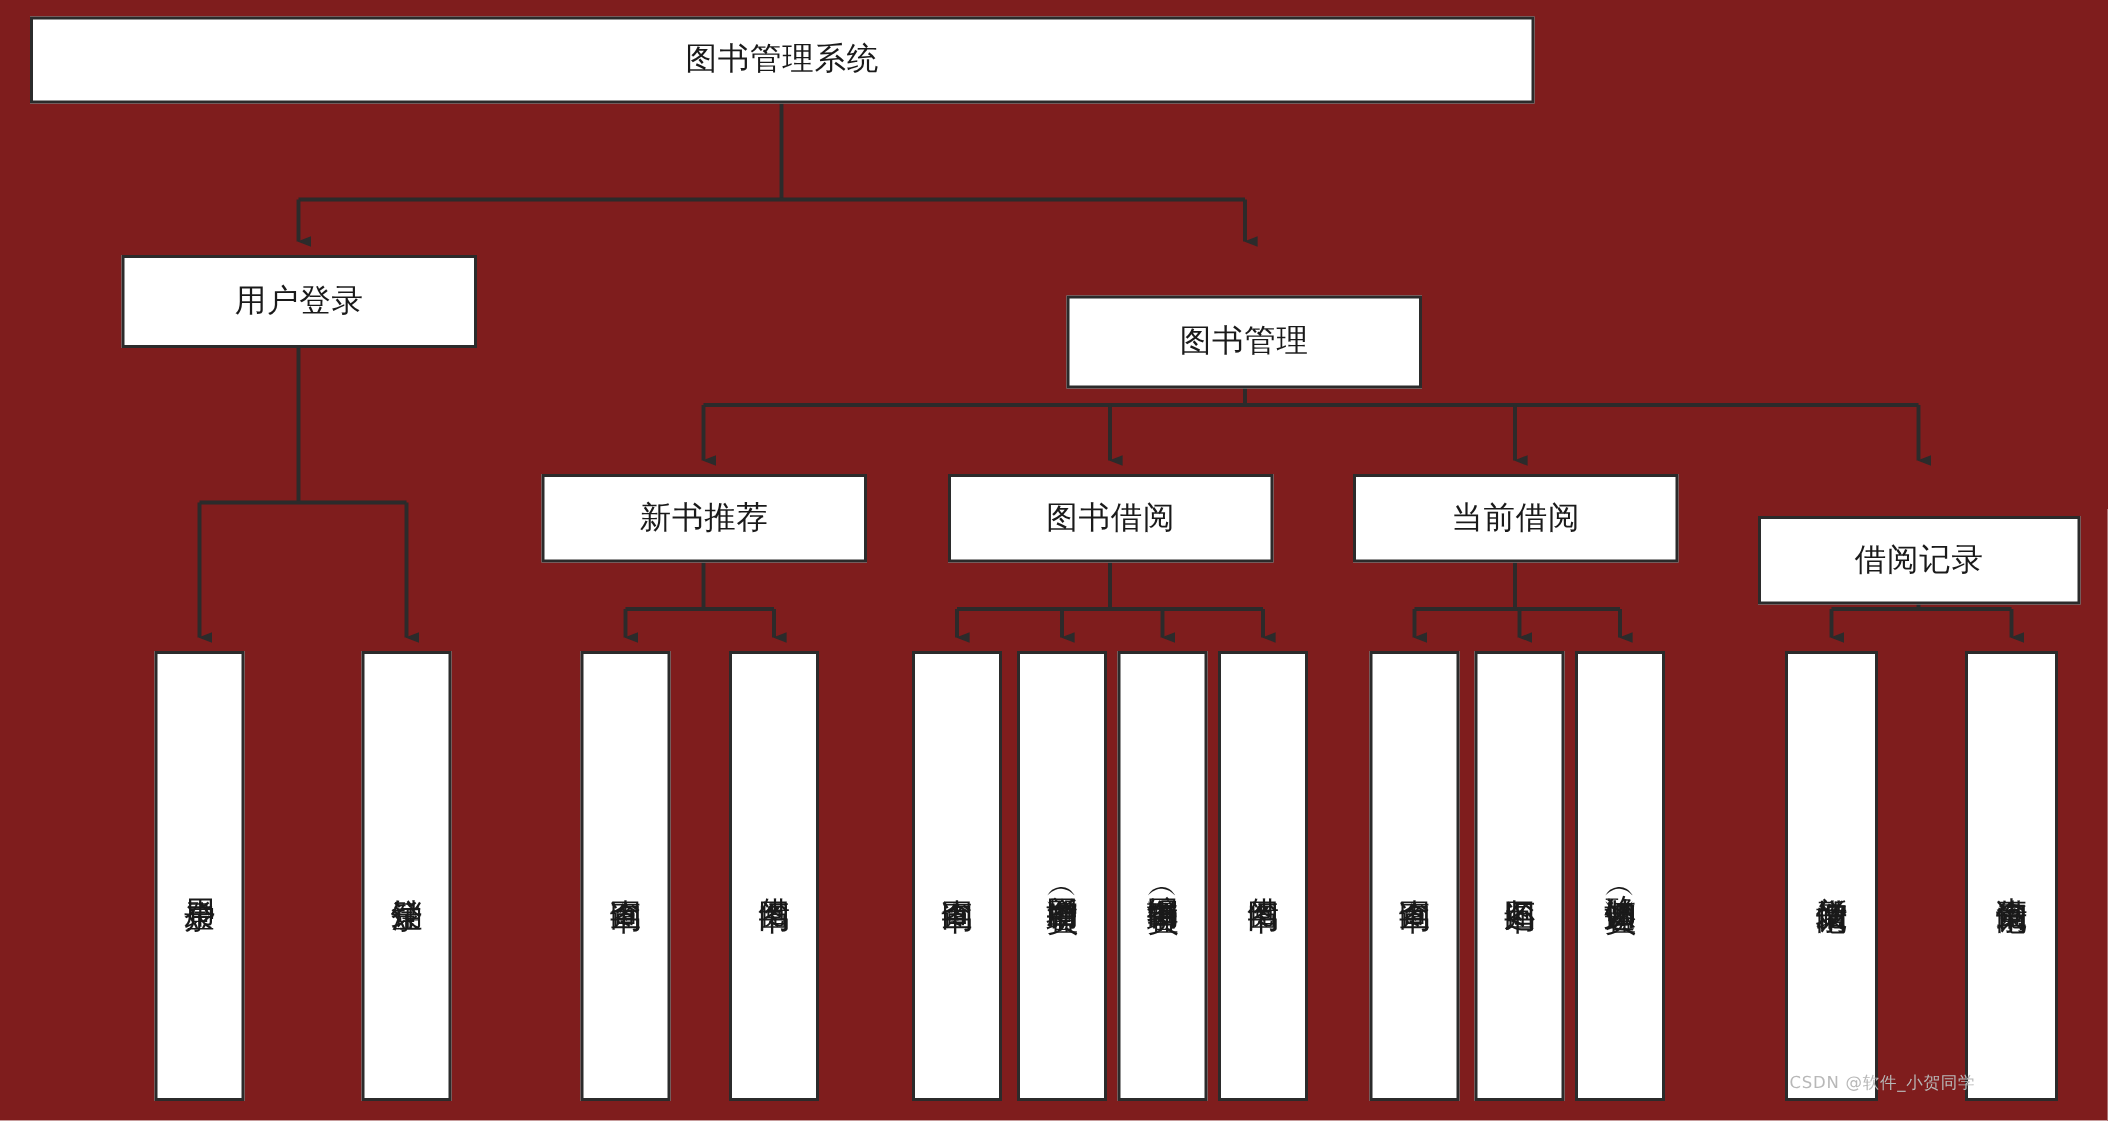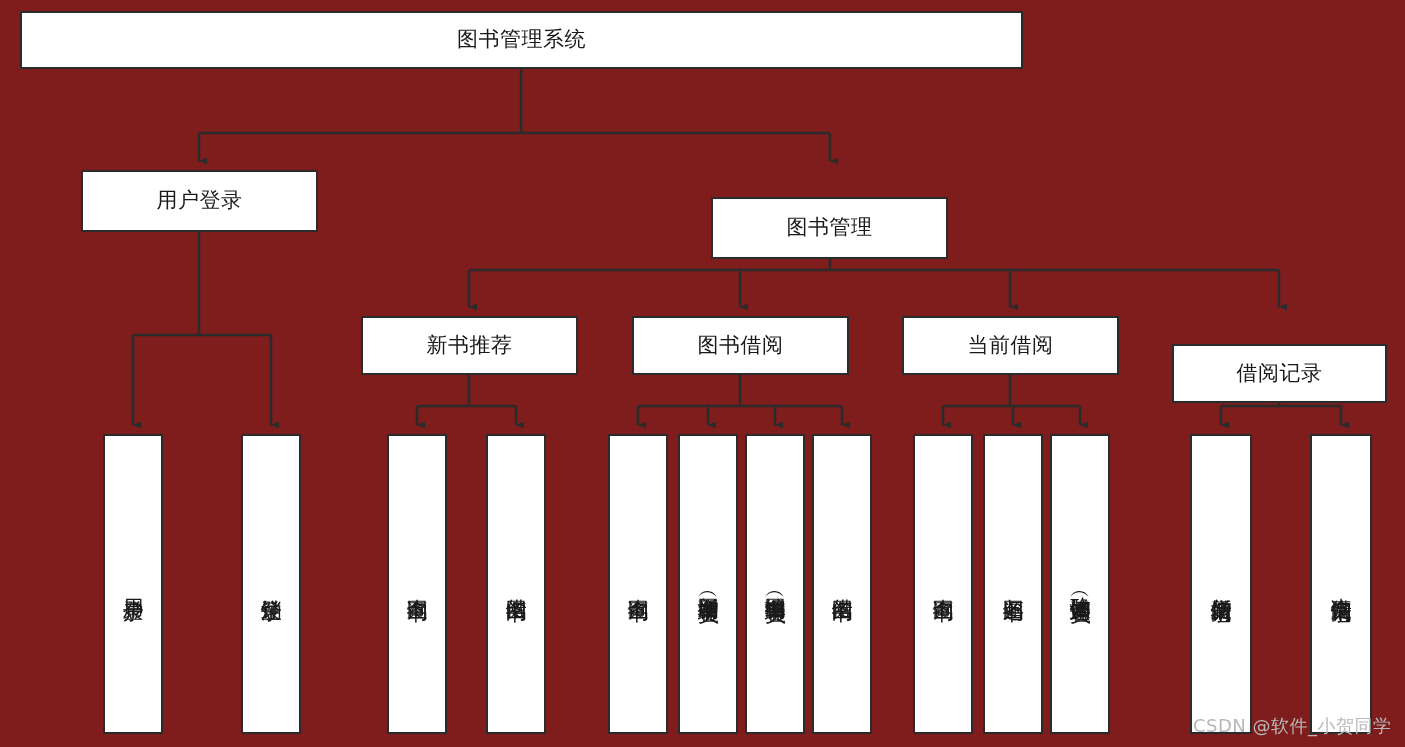--- a/index.html
+++ b/index.html
@@ -49,21 +49,21 @@
     line-height: 1.16;
     letter-spacing: 1px;
     white-space: nowrap;
   }
   .vbox {
     align-items: center;
     justify-content: center;
   }
   .watermark {
     position: absolute;
-    font-size: 18px;
+    font-size: 11px;
     color: #b8b8b8;
     white-space: nowrap;
     letter-spacing: 0.5px;
   }
 </style>
 </head>
 <body>
 
 <div id="canvas">
 

